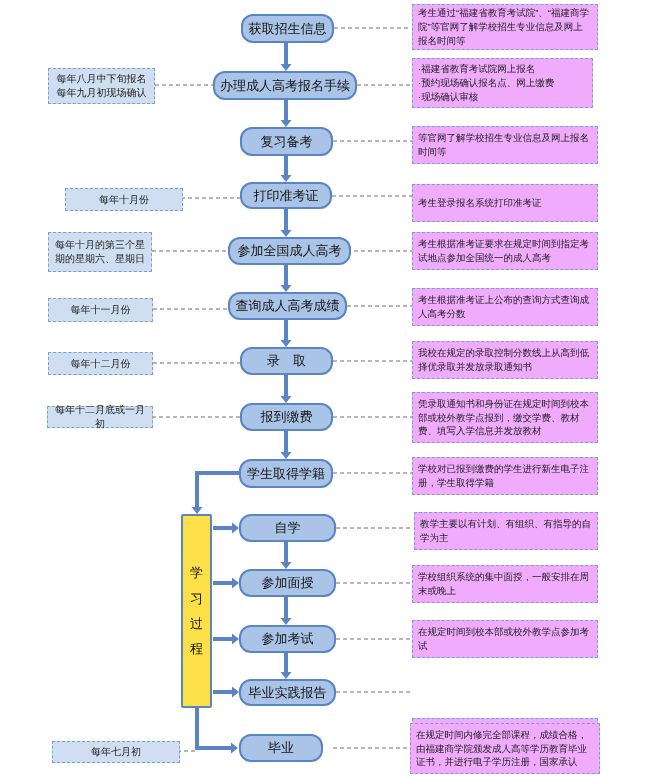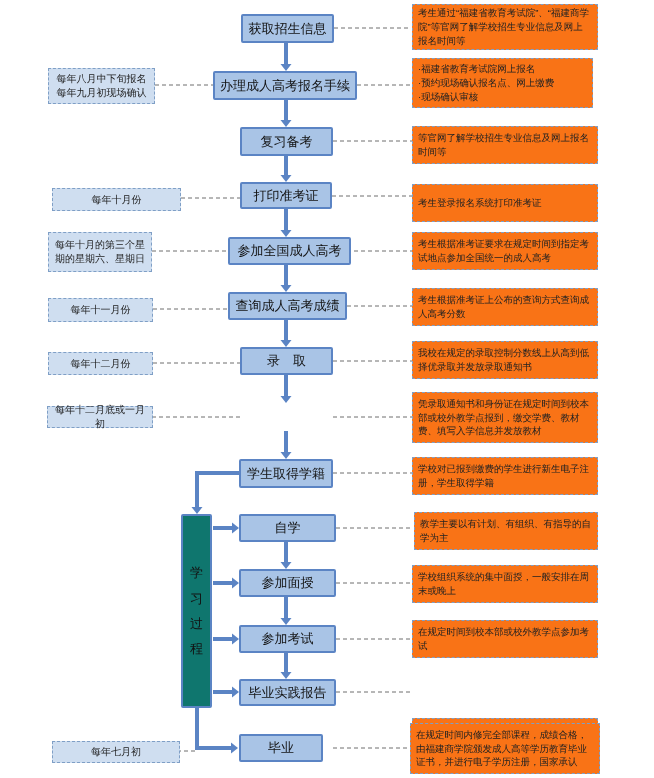--- a/index.html
+++ b/index.html
@@ -1,41 +1,41 @@
 <!DOCTYPE html>
 <html><head>
 <meta charset="utf-8">
 <style>
   html,body{margin:0;padding:0;background:#fff;}
   body{font-family:"Liberation Sans","DejaVu Sans",sans-serif;}
   .canvas{position:relative;width:654px;height:778px;background:#ffffff;overflow:hidden;}
   .connectors{position:absolute;left:0;top:0;z-index:0;}
   .step{
     position:absolute;z-index:2;box-sizing:border-box;
-    background:#a9c4e6;border:2px solid #5b84c4;border-radius:2px;
+    background:#a9c4e6;border:2px solid #5b84c4;border-radius:12px;
     display:flex;align-items:center;justify-content:center;
     font-size:13px;color:#131313;text-align:center;line-height:1.2;
   }
   .group{
     position:absolute;z-index:2;box-sizing:border-box;
-    background:#0f766e;border:2px solid #5b84c4;border-radius:2px;
+    background:#fde047;border:2px solid #5b84c4;border-radius:2px;
     display:flex;align-items:center;justify-content:center;
     font-size:13px;color:#131313;text-align:center;
     padding:0 8px;word-break:break-all;line-height:1.95;
   }
   .lnote{
     position:absolute;z-index:2;box-sizing:border-box;
     background:#cfdef0;border:1px dashed #7f9fc6;
     display:flex;align-items:center;justify-content:center;
     font-size:10px;color:#222;text-align:center;line-height:1.4;
     white-space:pre-line;padding:0 3px;
   }
   .rnote{
     position:absolute;z-index:2;box-sizing:border-box;
-    background:#f97316;border:1px dashed #7f9fc6;
+    background:#f0abfc;border:1px dashed #7f9fc6;
     display:flex;align-items:center;
     font-size:9.5px;color:#222;text-align:left;line-height:1.45;
     white-space:pre-line;padding:18px 5px;
   }
 </style>
 </head>
 <body>
 
 <div class="canvas">
 
@@ -105,32 +105,33 @@
     </g>
   </svg>
 
   <div class="step" style="left:241px;top:14px;width:93px;height:29px">获取招生信息</div>
   <div class="step" style="left:213px;top:71px;width:144px;height:29px">办理成人高考报名手续</div>
   <div class="step" style="left:240px;top:127px;width:93px;height:29px">复习备考</div>
   <div class="step" style="left:240px;top:182px;width:92px;height:27px">打印准考证</div>
   <div class="step" style="left:228px;top:237px;width:123px;height:28px">参加全国成人高考</div>
   <div class="step" style="left:228px;top:292px;width:119px;height:28px">查询成人高考成绩</div>
   <div class="step" style="left:240px;top:347px;width:93px;height:28px">录　取</div>
+  <div class="step" style="left:240px;top:403px;width:93px;height:28px">报到缴费</div>
   <div class="step" style="left:239px;top:459px;width:94px;height:29px">学生取得学籍</div>
   <div class="step" style="left:239px;top:514px;width:97px;height:28px">自学</div>
   <div class="step" style="left:239px;top:569px;width:97px;height:28px">参加面授</div>
   <div class="step" style="left:239px;top:625px;width:97px;height:28px">参加考试</div>
   <div class="step" style="left:239px;top:679px;width:97px;height:27px">毕业实践报告</div>
   <div class="step" style="left:239px;top:734px;width:84px;height:28px">毕业</div>
 
   <div class="group" style="left:181px;top:514px;width:31px;height:194px">学习过程</div>
 
   <div class="lnote" style="left:48px;top:68px;width:107px;height:36px">每年八月中下旬报名
 每年九月初现场确认</div>
-  <div class="lnote" style="left:52px;top:188px;width:129px;height:23px">每年十月份</div>
+  <div class="lnote" style="left:65px;top:188px;width:118px;height:23px">每年十月份</div>
   <div class="lnote" style="left:48px;top:232px;width:104px;height:40px">每年十月的第三个星期的星期六、星期日</div>
   <div class="lnote" style="left:48px;top:298px;width:105px;height:24px">每年十一月份</div>
   <div class="lnote" style="left:48px;top:352px;width:105px;height:23px">每年十二月份</div>
   <div class="lnote" style="left:47px;top:406px;width:106px;height:22px">每年十二月底或一月初</div>
   <div class="lnote" style="left:52px;top:741px;width:128px;height:22px">每年七月初</div>
 
   <div class="rnote" style="left:412px;top:4px;width:186px;height:46px">考生通过“福建省教育考试院”、“福建商学院”等官网了解学校招生专业信息及网上报名时间等</div>
   <div class="rnote" style="left:412px;top:58px;width:181px;height:50px">·福建省教育考试院网上报名
 ·预约现场确认报名点、网上缴费
 ·现场确认审核</div>

